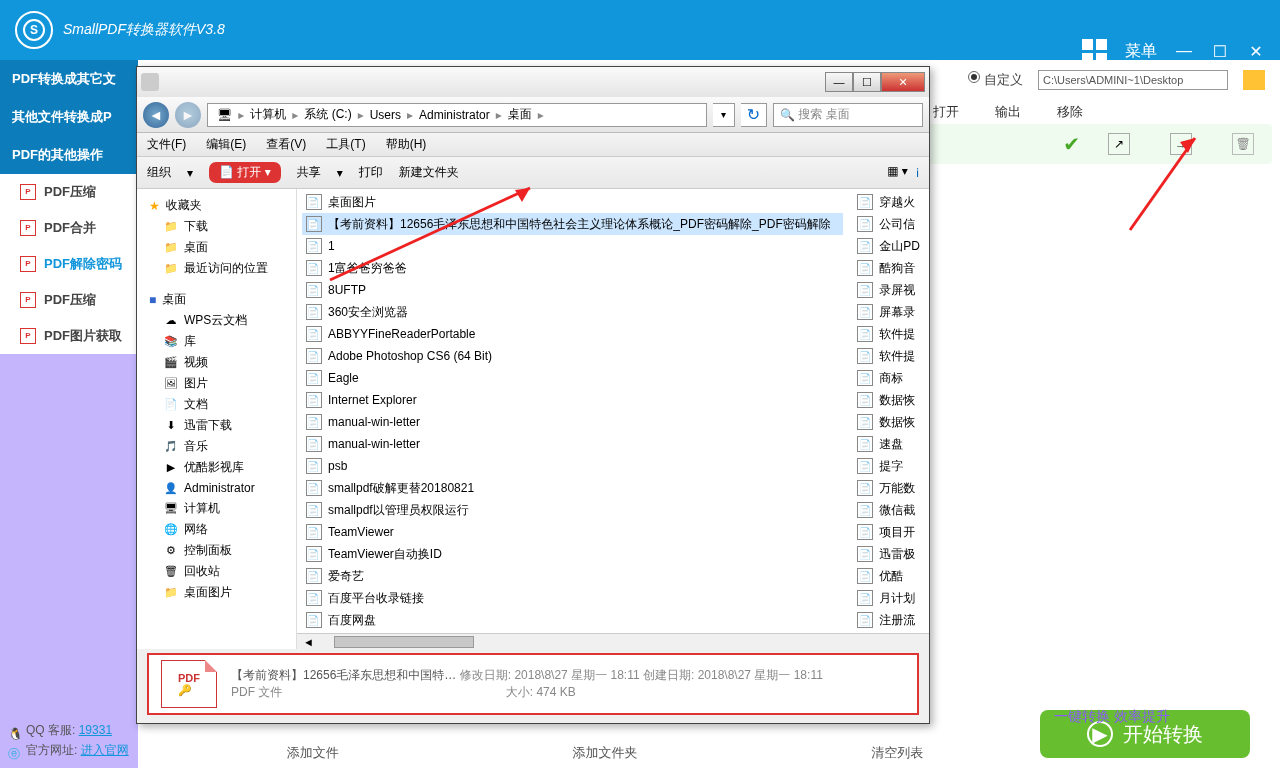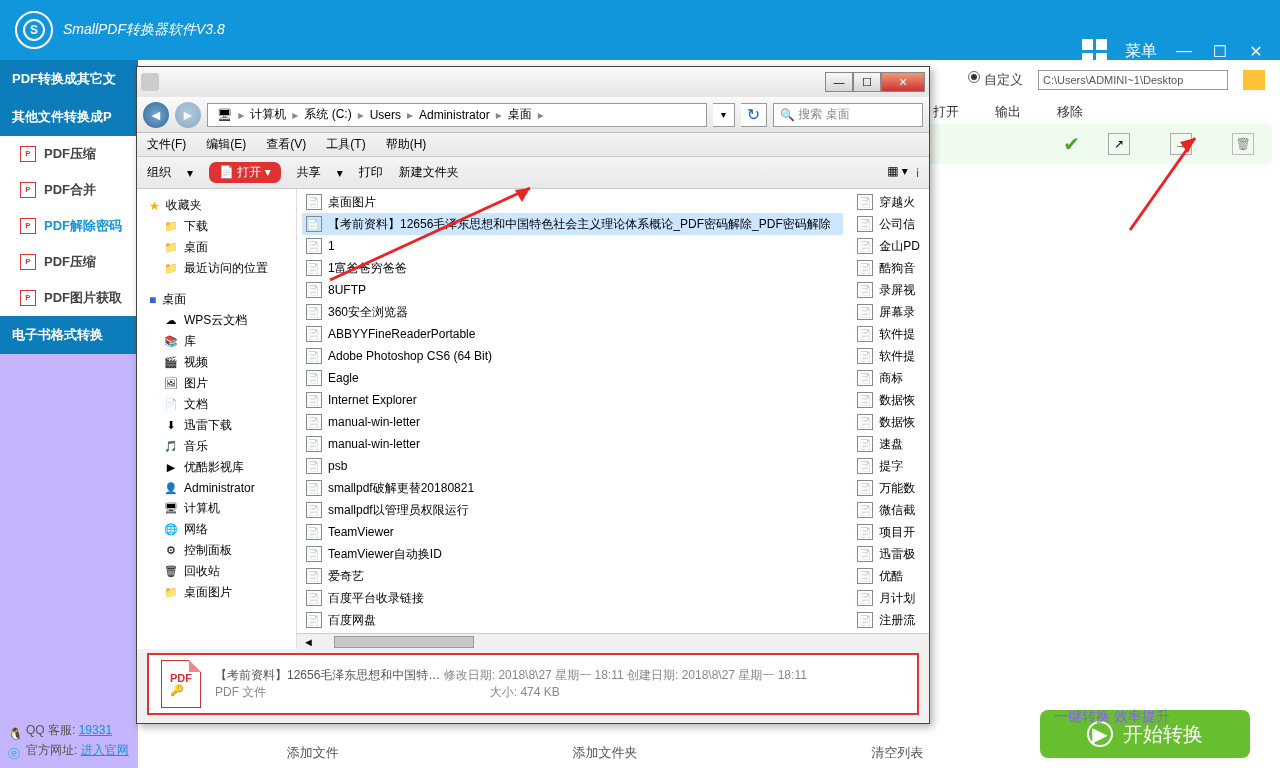--- a/index.html
+++ b/index.html
@@ -83,21 +83,21 @@
 .ti-icon { width: 16px; height: 16px; display: inline-flex; align-items: center; justify-content: center; font-size: 11px; }
 
 .file-list { flex: 1; overflow-y: auto; font-size: 12px; position: relative; }
 .file-list-cols { display: flex; }
 .fl-col { flex: 1; padding: 2px 5px; }
 .fl-item { height: 22px; display: flex; align-items: center; gap: 6px; padding: 0 4px; white-space: nowrap; overflow: hidden; }
 .fl-item.selected { background: #cce6ff; }
 .fi-icon { width: 16px; height: 16px; flex-shrink: 0; display: inline-flex; align-items: center; justify-content: center; font-size: 10px; border: 1px solid #888; }
 
 .dialog-status { height: 62px; border: 2px solid #d33; margin: 4px 10px 8px; display: flex; align-items: center; padding: 6px 12px; gap: 14px; background: #fff; font-size: 12px; }
-.status-pdf-icon { width: 40px; height: 48px; border: 1px solid #c33; display: flex; align-items: center; justify-content: center; color: #c33; font-weight: bold; font-size: 11px; position: relative; }
+.status-pdf-icon { width: 56px; height: 48px; border: 1px solid #c33; display: flex; align-items: center; justify-content: center; color: #c33; font-weight: bold; font-size: 11px; position: relative; }
 .status-pdf-icon::after { content: ""; position: absolute; right: -1px; top: -1px; border-top: 12px solid #fff; border-left: 12px solid #e88; }
 .status-text { color: #555; }
 .status-meta { color: #888; }
 
 
 .arrow { position: absolute; pointer-events: none; }
 .arrow-line { stroke: #e22; stroke-width: 3; fill: none; }
 .arrow-head { fill: #e22; }
 </style>
 </head>
@@ -119,41 +119,41 @@
     <div class="win-btn">—</div>
     <div class="win-btn">☐</div>
     <div class="win-btn">✕</div>
   </div>
 </div>
 
 <div class="app-body">
   <div class="sidebar">
     <div class="sidebar-cat">PDF转换成其它文</div>
     <div class="sidebar-cat">其他文件转换成P</div>
+    <div class="sidebar-cat">PDF的其他操作</div>
     <div class="sidebar-item">
         <span class="pdf-icon">P</span>
         <span>PDF压缩</span>
       </div>
     <div class="sidebar-item">
         <span class="pdf-icon">P</span>
         <span>PDF合并</span>
       </div>
     <div class="sidebar-item active">
         <span class="pdf-icon">P</span>
         <span>PDF解除密码</span>
       </div>
     <div class="sidebar-item">
         <span class="pdf-icon">P</span>
         <span>PDF压缩</span>
       </div>
     <div class="sidebar-item">
         <span class="pdf-icon">P</span>
         <span>PDF图片获取</span>
       </div>
-    <div class="sidebar-cat">电子书格式转换</div>
   </div>
 
   <div class="content">
     <div class="content-top">
       <span>件夹</span>
       <div class="radio-group">
         <div class="radio-opt">
             <span class="radio-circle checked"></span>
             <span>自定义</span>
           </div>

